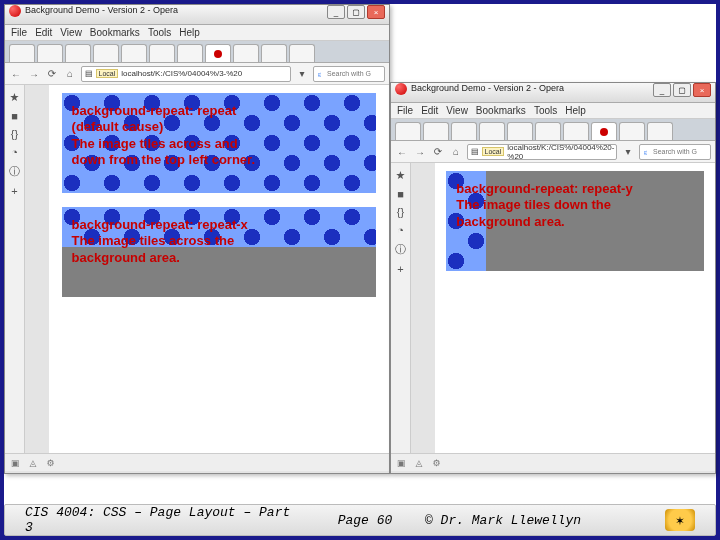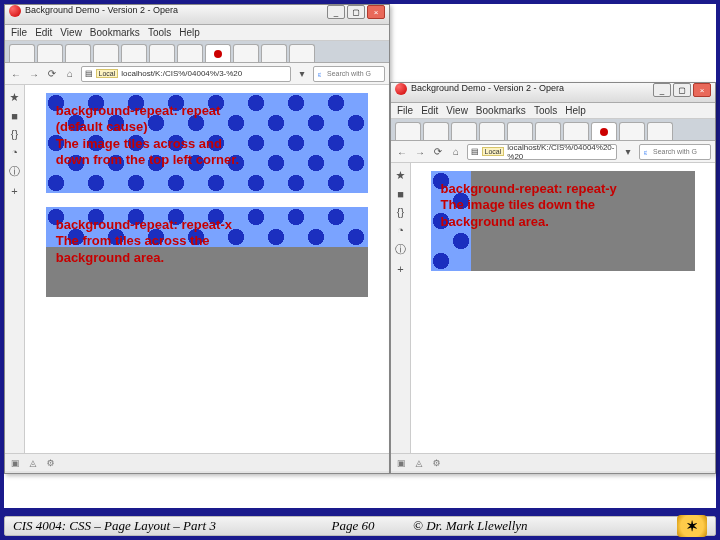--- a/index.html
+++ b/index.html
@@ -48,21 +48,21 @@
   .tab.active { background:#fff; }
   .tab .dot { width:8px;height:8px;border-radius:50%;background:#c00; }
   .toolbar { height: 22px; background:#f4f4f4; border-bottom:1px solid #ccc; display:flex; align-items:center; gap:4px; padding:0 4px; font-size:9px; }
   .icobtn { width:14px;height:14px;display:flex;align-items:center;justify-content:center;color:#555;font-size:10px; }
   .urlbox { flex:1; height:16px; background:#fff; border:1px solid #aaa; border-radius:2px; display:flex; align-items:center; padding:0 3px; gap:3px; font-size:8px; color:#333; overflow:hidden; }
   .urlbox .local { background:#fdf3c2; border:1px solid #d7c46a; padding:0 2px; font-size:7px; }
   .searchbox { width:72px; height:16px; background:#fff; border:1px solid #aaa; border-radius:2px; display:flex; align-items:center; padding:0 3px; gap:2px; font-size:7px; color:#777; }
   .g-icon { width:8px;height:8px; }
   .contentarea { display:flex; height: calc(100% - 100px); }
   .left-strip { width:20px; background:#f1f1f1; border-right:1px solid #ccc; display:flex; flex-direction:column; align-items:center; gap:6px; padding-top:6px; font-size:11px; color:#555; }
-  .page { flex:1; background:#fff; overflow:hidden; padding:4px 14px; position:relative; }
+  .page { flex:1; background:#fff; overflow:hidden; padding:4px 6px; position:relative;margin-left:24px; }
   .demo-box {
     width: 96%;
     margin: 4px auto 14px auto;
     background: #808080;
     position: relative;
     overflow: hidden;
     padding: 10px 10px;
   }
   .demo-box.small { height: 90px; }
   .demo-box.small2 { height: 100px; }
@@ -85,30 +85,30 @@
     background-color: #7aa3ff;
   }
   .diamond-bg.repeat-all { width:100%; height:100%; }
   .diamond-bg.repeat-x { width:100%; height:40px; }
   .diamond-bg.repeat-y { width:40px; height:100%; }
   .diamond-bg.no-repeat { width:40px; height:40px; }
   .statusbar { height: 18px; background:#eee; border-top:1px solid #ccc; display:flex; align-items:center; gap:10px; padding:0 6px; font-size:9px; color:#777; }
   .footer {
     position: absolute;
     left: 4px; right: 4px; bottom: 4px;
-    height: 20px;
+    height: 32px;
     background: linear-gradient(#f4f4f4,#dcdcdc);
     border: 1px solid #bbb;
     border-radius: 2px;
     display: flex; align-items: center;
-    font-family: Liberation Serif, serif;
+    font-family: Liberation Mono, monospace;
     font-style: italic;
     font-size: 13px;
     color: #000;
-    padding: 0 8px;
+    padding: 0 20px;
   }
   .footer .course { width: 280px; }
   .footer .pg { width: 120px; text-align: center; }
   .footer .auth { flex:1; text-align: left; }
   .footer .logo {
     width: 30px; height: 22px;
     background: radial-gradient(circle at 50% 50%, #ffcb4a 60%, #c98a00 100%);
     border-radius: 4px;
     display:flex;align-items:center;justify-content:center;
     font-size:14px;color:#000;font-style:normal;font-weight:bold;
@@ -184,21 +184,21 @@
         <div class="demo-box small2">
           <div class="diamond-bg repeat-all"></div>
           <div class="txt">background-repeat: repeat
 (default cause)
 The image tiles across and
 down from the top left corner.</div>
         </div>
         <div class="demo-box small">
           <div class="diamond-bg repeat-x"></div>
           <div class="txt">background-repeat: repeat-x
-The from tiles across the
+The image tiles across the
 background area.</div>
         </div>
       </div>
     </div>
     <div class="statusbar">
       <span>▣</span>
       <span>◬</span>
       <span>⚙</span>
     </div>
   </div>

